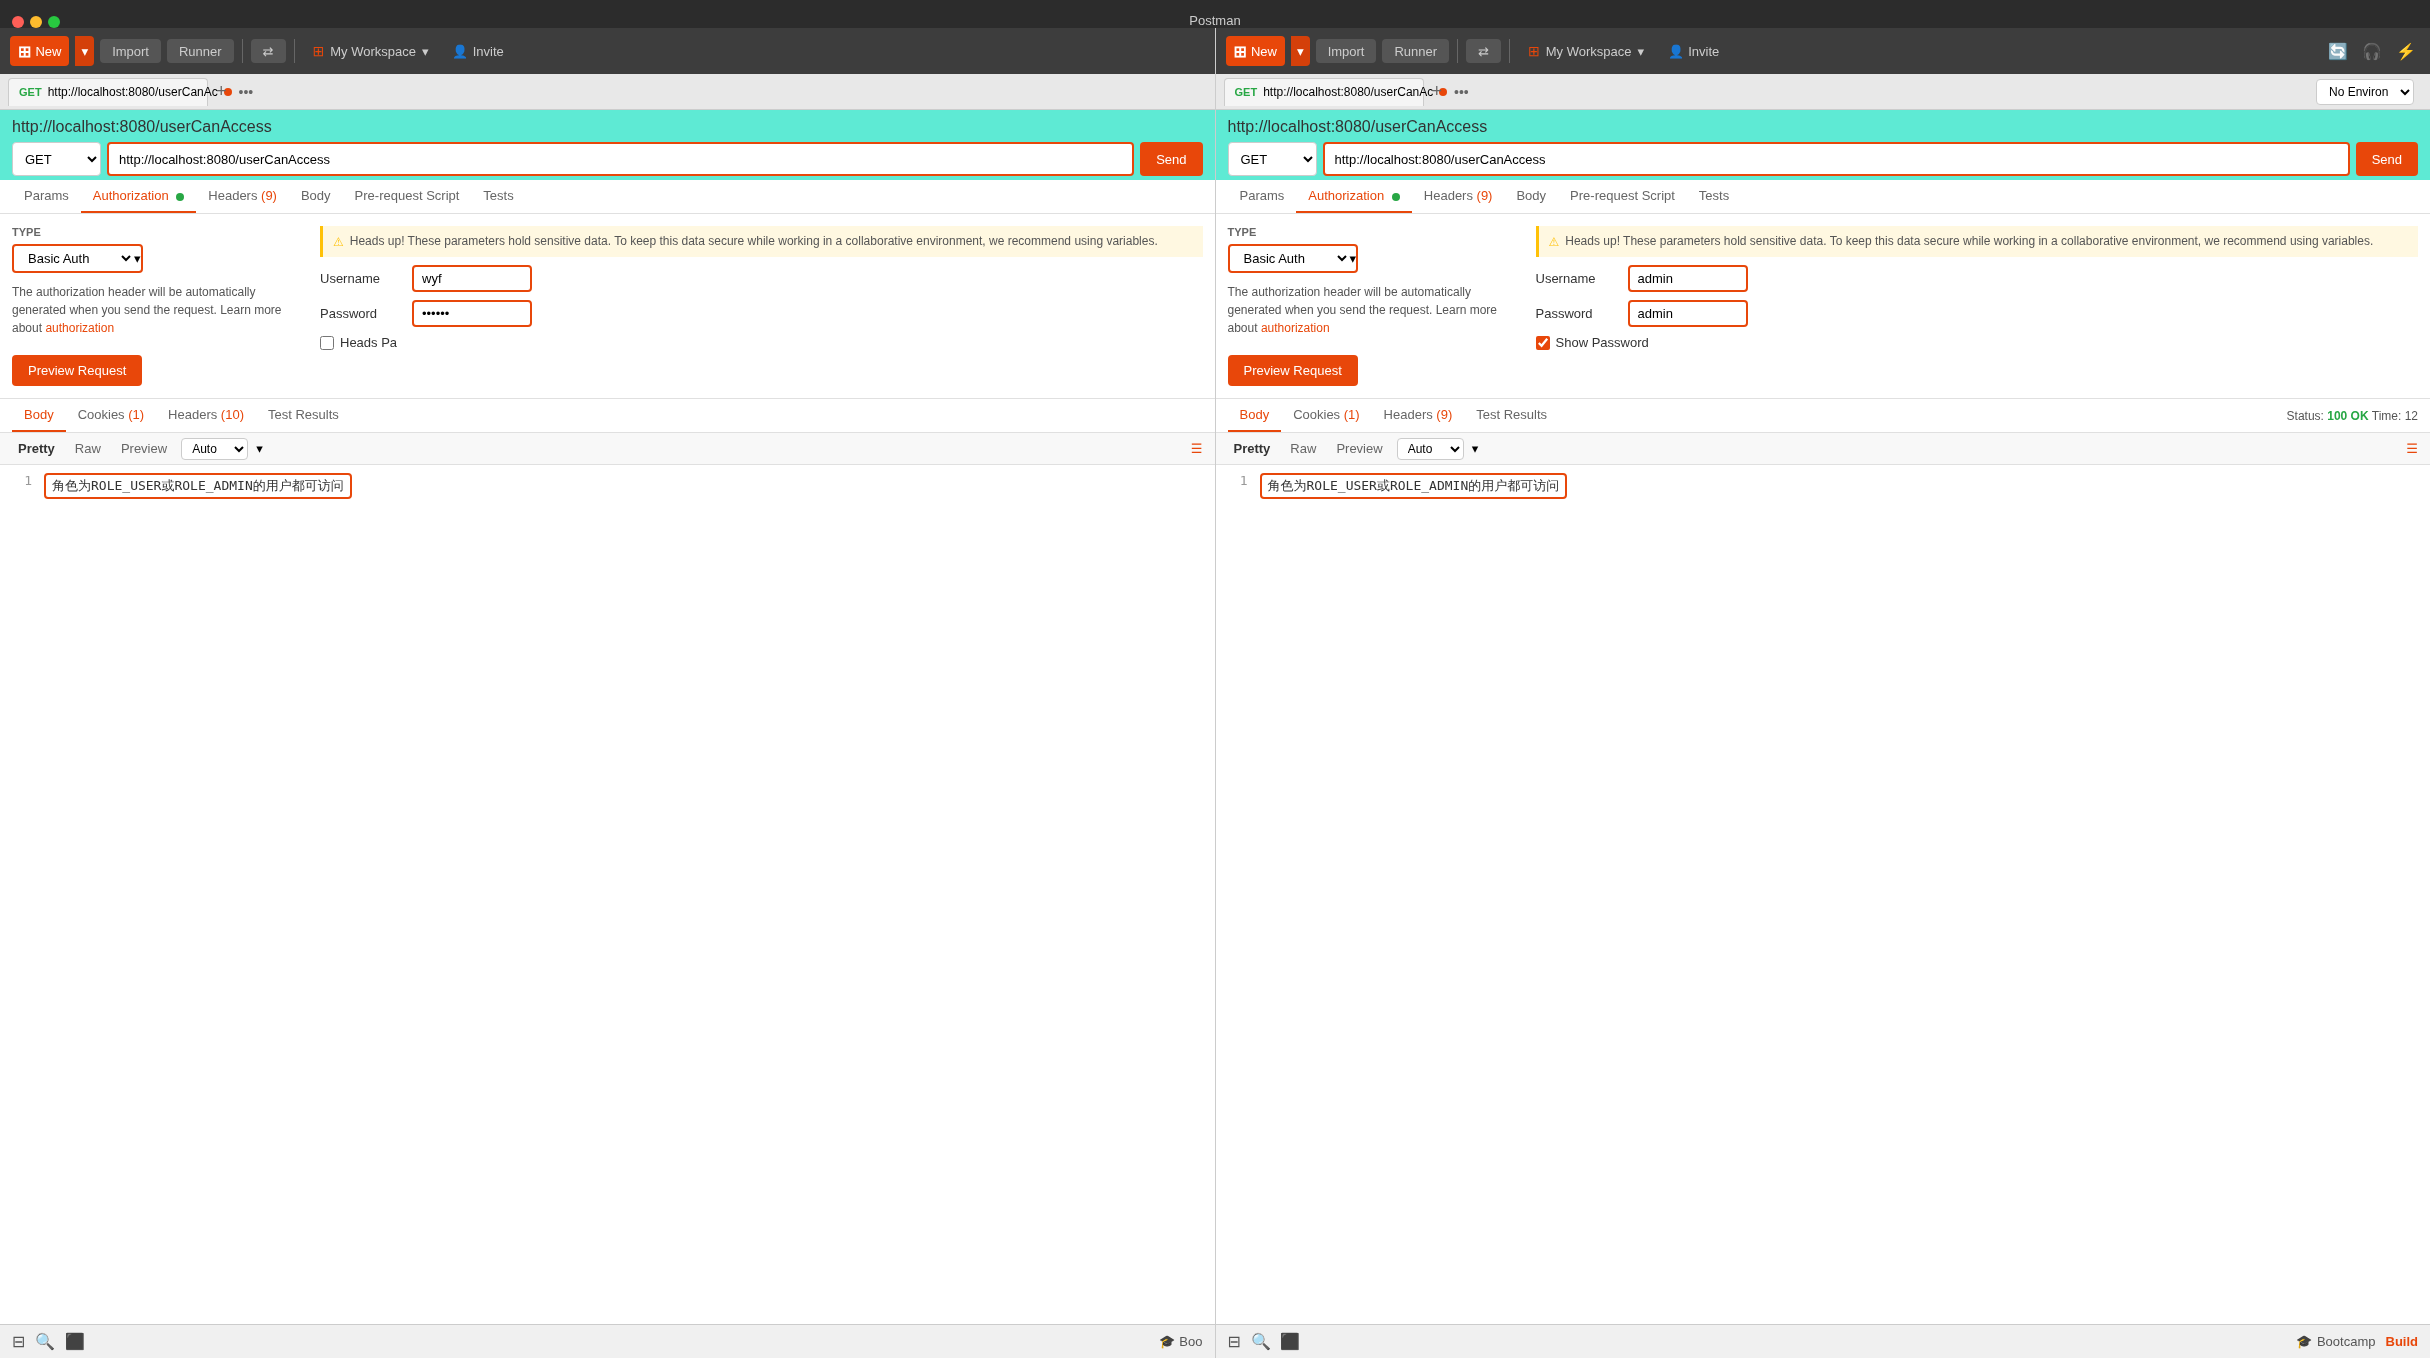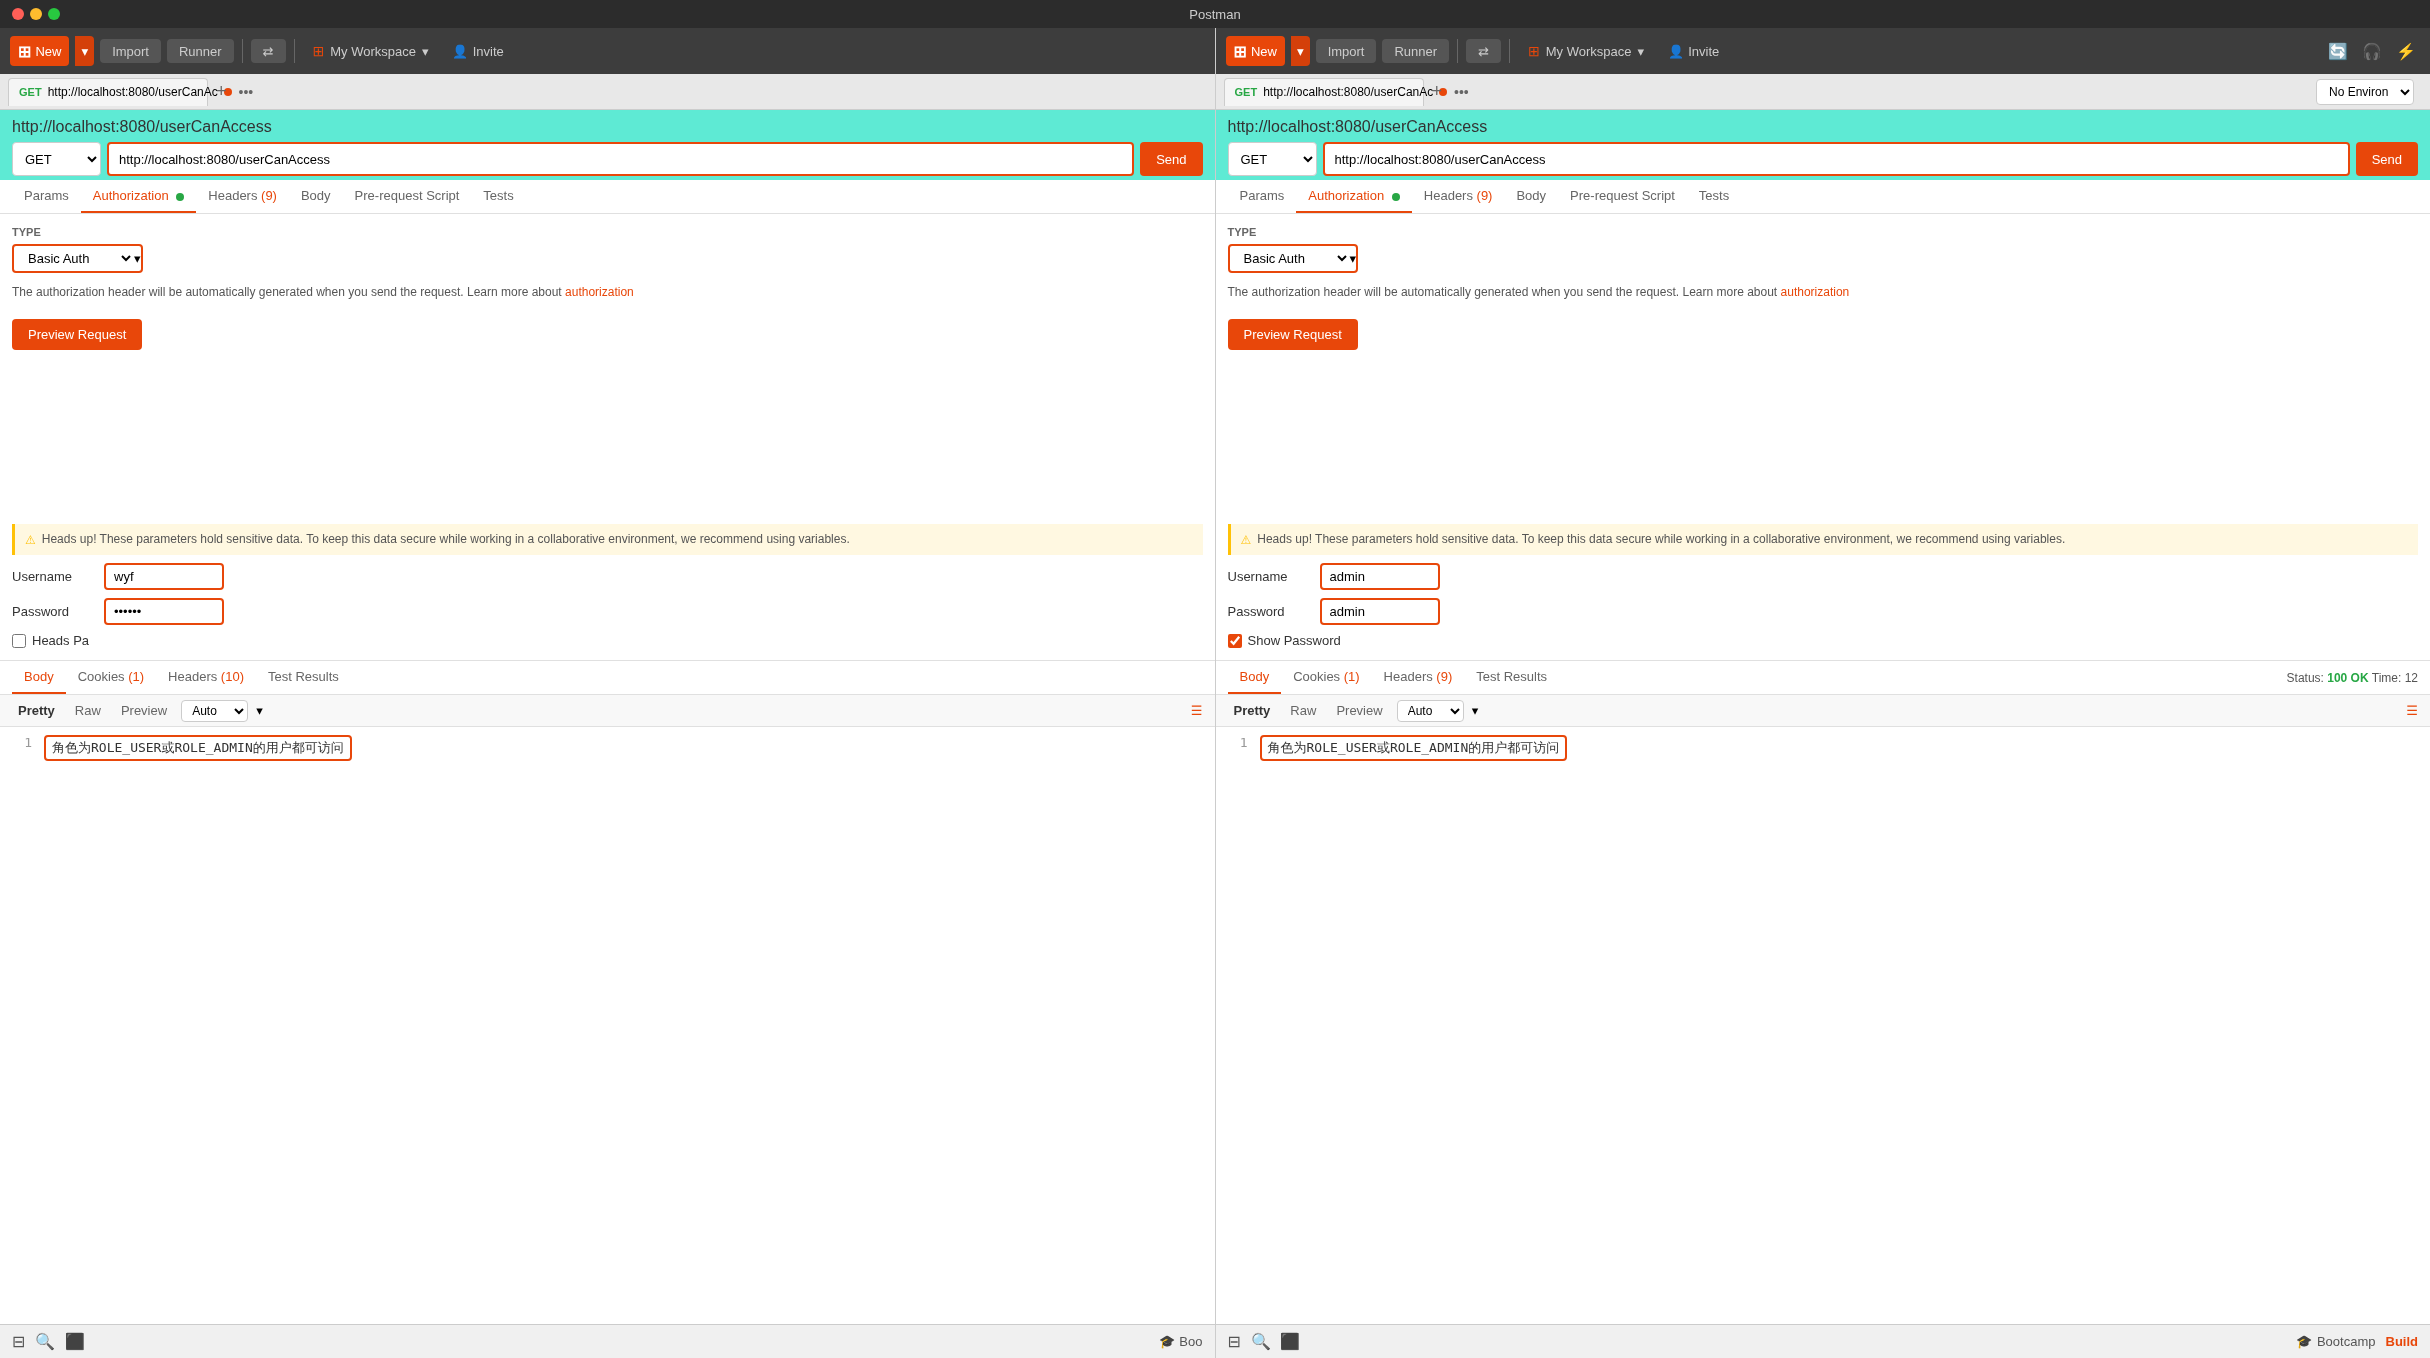--- a/index.html
+++ b/index.html
@@ -3,21 +3,21 @@
   <meta charset="utf-8">
   <style>
     * { box-sizing: border-box; margin: 0; padding: 0; }
     body { font-family: -apple-system, BlinkMacSystemFont, 'Segoe UI', sans-serif; background: #1a1a1a; display: flex; flex-direction: column; height: 100vh; overflow: hidden; font-size: 13px; }
 
     
     .title-bar {
       background: #2c2c2c;
       height: 28px;
       display: flex;
-      align-items: center;
+      align-items: flex-end;
       justify-content: center;
       position: relative;
     }
     .title-bar-title { color: #ccc; font-size: 13px; }
     .window-controls { position: absolute; left: 12px; display: flex; gap: 6px; align-items: center; }
     .wc { width: 12px; height: 12px; border-radius: 50%; }
     .wc-red { background: #ff5f57; }
     .wc-yellow { background: #febc2e; }
     .wc-green { background: #28c840; }
 
@@ -207,21 +207,21 @@
       font-size: 13px;
       background: transparent;
       outline: none;
       min-width: 120px;
       cursor: pointer;
     }
     .auth-desc { font-size: 12px; color: #555; line-height: 1.5; margin-bottom: 8px; }
     .auth-link { color: #e8470a; cursor: pointer; text-decoration: none; }
 
     
-    .auth-body { display: flex; gap: 18px; flex-direction: column; }
+    .auth-body { display: flex; gap: 28px; }
     .auth-left { flex: 0 0 280px; }
     .auth-right { flex: 1; }
 
     .warning-box {
       background: #fff8e1;
       border-left: 3px solid #ffc107;
       padding: 8px 10px;
       font-size: 12px;
       color: #555;
       display: flex;

